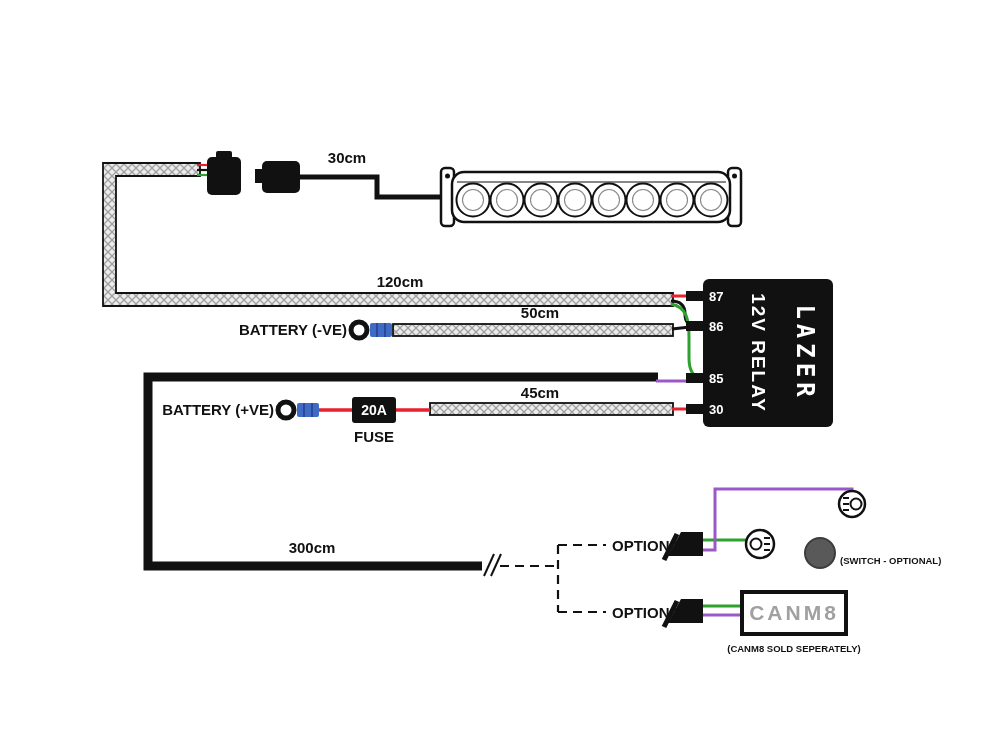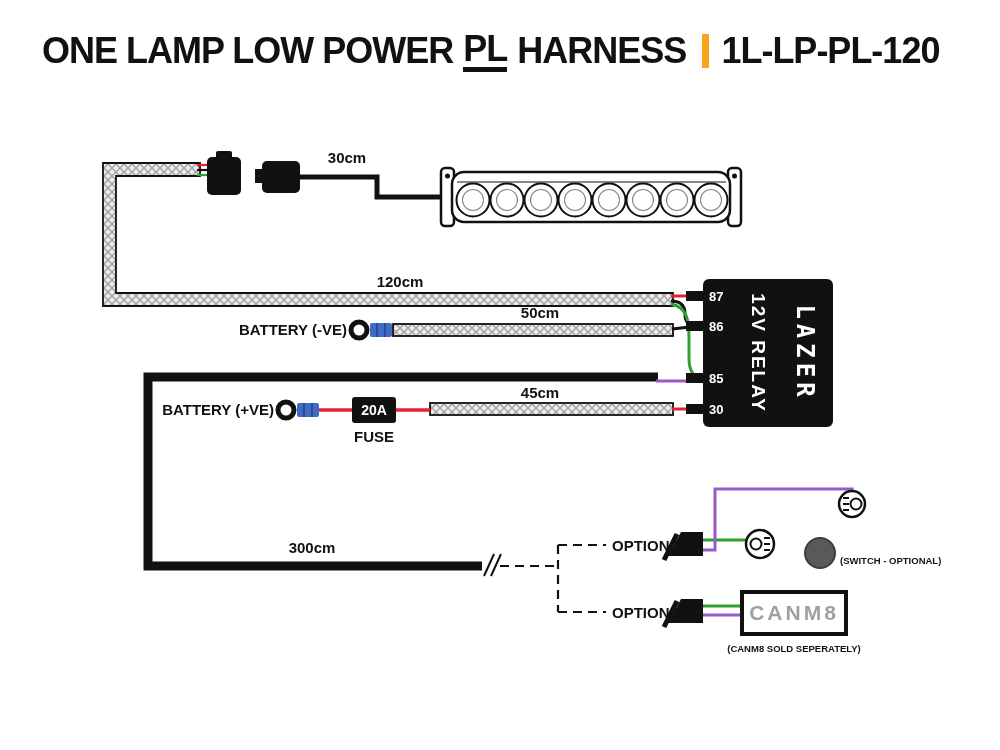--- a/index.html
+++ b/index.html
@@ -21,27 +21,20 @@
   .fuse-txt { font:700 14px "Liberation Sans",sans-serif; fill:#fff; }
   .relay-txt{ font:700 19px "Liberation Sans",sans-serif; fill:#fff; letter-spacing:2px; }
   .brand-txt{ font:700 24px "DejaVu Sans Mono",monospace; fill:#fff; letter-spacing:5px; }
   .canm8-txt{ font:700 21px "Liberation Sans",sans-serif; letter-spacing:3px; }
 </style>
 </head>
 <body>
 
 <div class="page">
 
-  <header class="title">
-    <span>ONE LAMP LOW POWER</span>
-    <span class="underline">PL</span>
-    <span>HARNESS</span>
-    <span class="sep" style="background: rgb(249, 165, 27);"></span>
-    <span>1L-LP-PL-120</span>
-  </header>
 
   <svg class="diagram" width="1000" height="750" viewBox="0 0 1000 750">
     <defs>
       <pattern id="braid" width="8" height="8" patternUnits="userSpaceOnUse">
         <rect width="8" height="8" fill="#ececec"></rect>
         <path d="M0,8 L8,0 M0,0 L8,8" stroke="#a0a0a0" stroke-width="1.3"></path>
       </pattern>
     </defs>
 
     <path d="M200,163 H103 V306 H673 V293 H116 V176 H200 Z" fill="url(#braid)" stroke="#111" stroke-width="1.8"></path>

